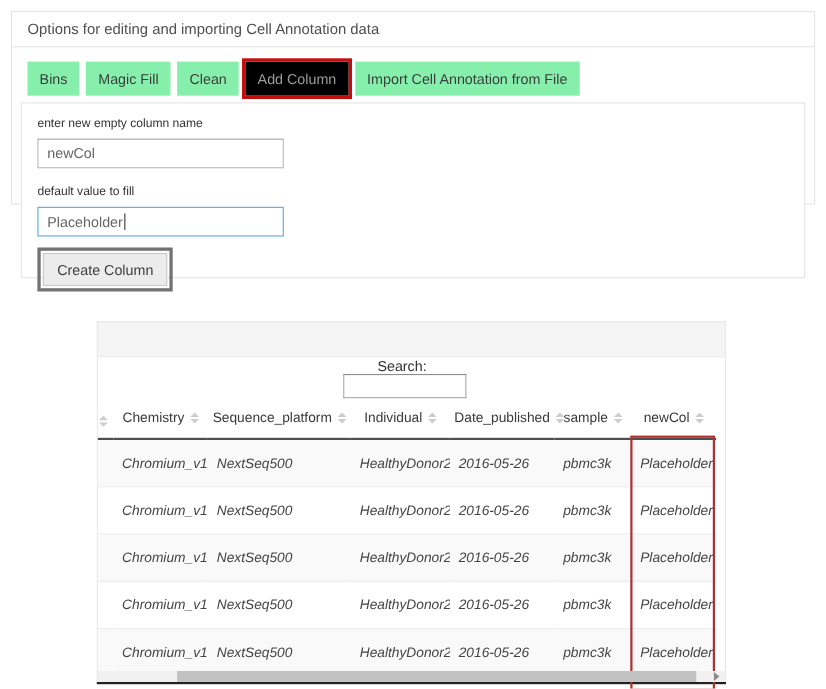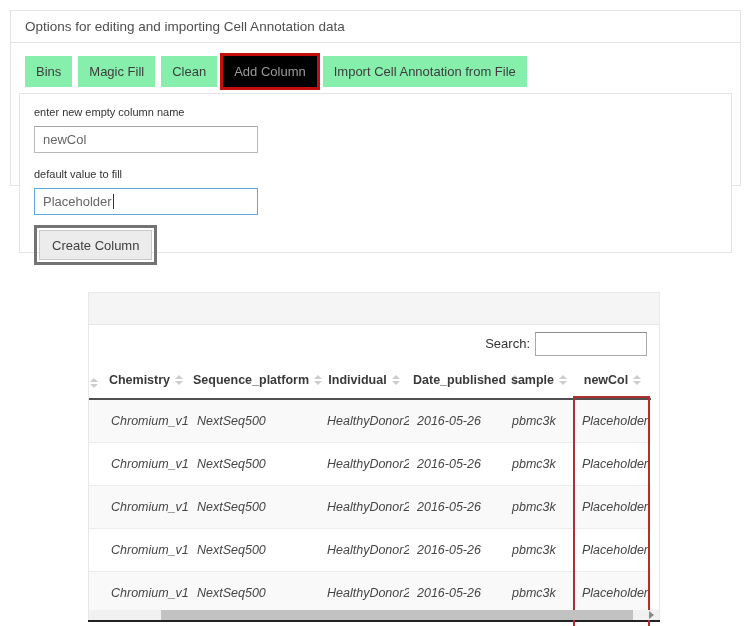--- a/index.html
+++ b/index.html
@@ -30,27 +30,27 @@
   .annotation-box { display: inline-block; border: 3px solid #737373; padding: 2px; }
   .create-btn { height: 30px; padding: 0 12px; font-size: 13px; color: #3d3d3d;
     background: #ececec; border: 1px solid #c9c9c9; font-family: inherit; cursor: pointer; }
 
   
   .table-panel { position: absolute; left: 88px; top: 292px; width: 572px; height: 320px; }
   .gray-toolbar { height: 33px; background: #f5f5f5; border: 1px solid #e8e8e8; }
   .table-area { border-left: 1px solid #e8e8e8; border-right: 1px solid #e8e8e8;
     height: 285px; background: #fff; position: relative; }
   .search-row { height: 37px; display: flex; align-items: center; justify-content: flex-end;
-    padding-right: 12px; }
+    padding-right: 12px; flex-direction: column; }
   .search-label { font-size: 13px; color: #333; margin-right: 5px; }
   .search-input { width: 112px; height: 24px; border: 1px solid #a9a9a9; border-top-color: #8c8c8c;
     padding: 0 5px; font-size: 12px; font-family: inherit; outline: none; }
   table.data-table { width: 562px; border-collapse: collapse; table-layout: fixed;
     font-size: 12.5px; }
-  .data-table th { font-weight: bold; color: #3a3a3a; text-align: center;
+  .data-table th { font-weight: normal; color: #3a3a3a; text-align: center;
     padding: 9px 4px 10px 4px; border-bottom: 2px solid #4f4f4f; white-space: nowrap; }
   .data-table th.cutoff-col { text-align: left; padding-left: 1px; }
   .data-table td { color: #454545; text-align: left; padding: 14px 4px 14px 8px;
     white-space: nowrap; overflow: hidden; }
   .data-table tbody tr:nth-child(odd) td { background: #f9f9f9; }
   .data-table tbody tr td { border-top: 1px solid #ececec; font-style: italic; }
   .th-inner { display: inline-flex; align-items: center; gap: 5px; }
   .sort-icon { display: inline-flex; flex-direction: column; gap: 2px; }
   .sort-icon i { display: block; width: 0; height: 0;
     border-left: 4px solid transparent; border-right: 4px solid transparent; }

